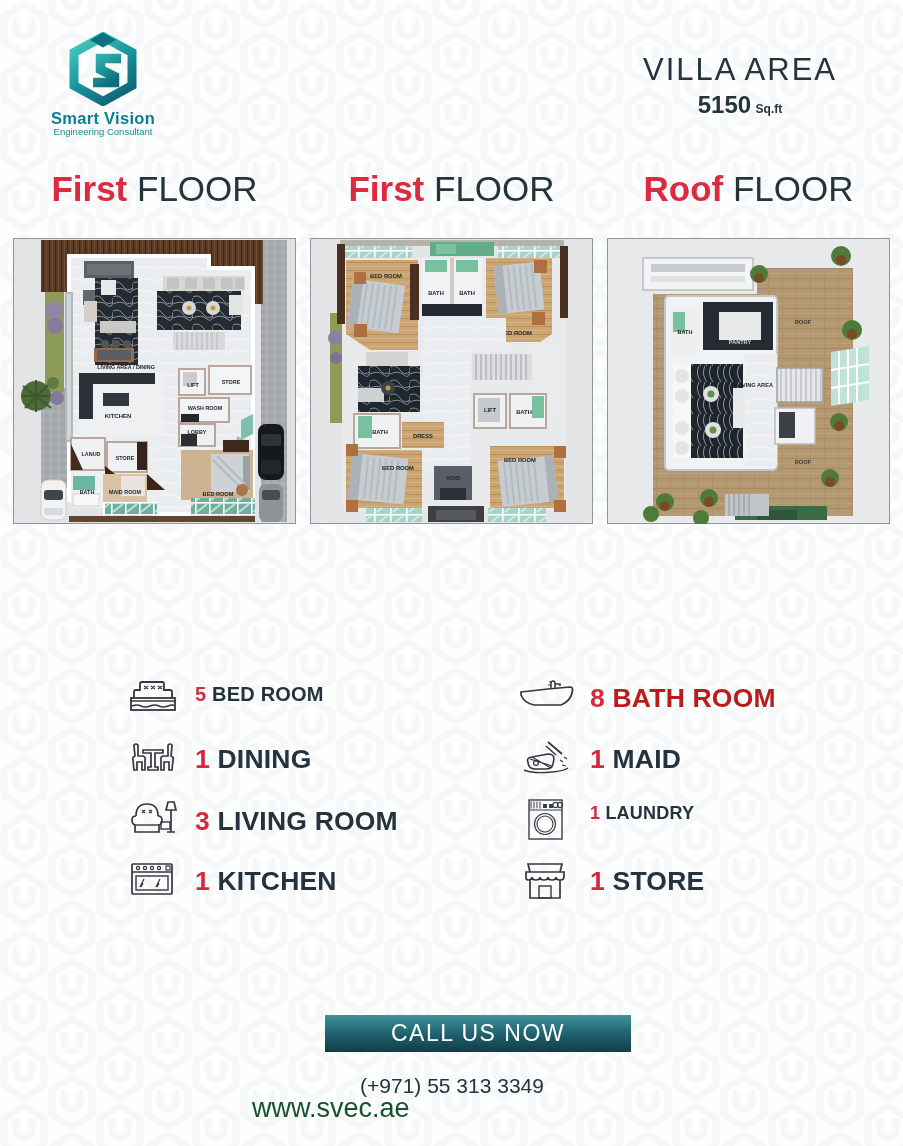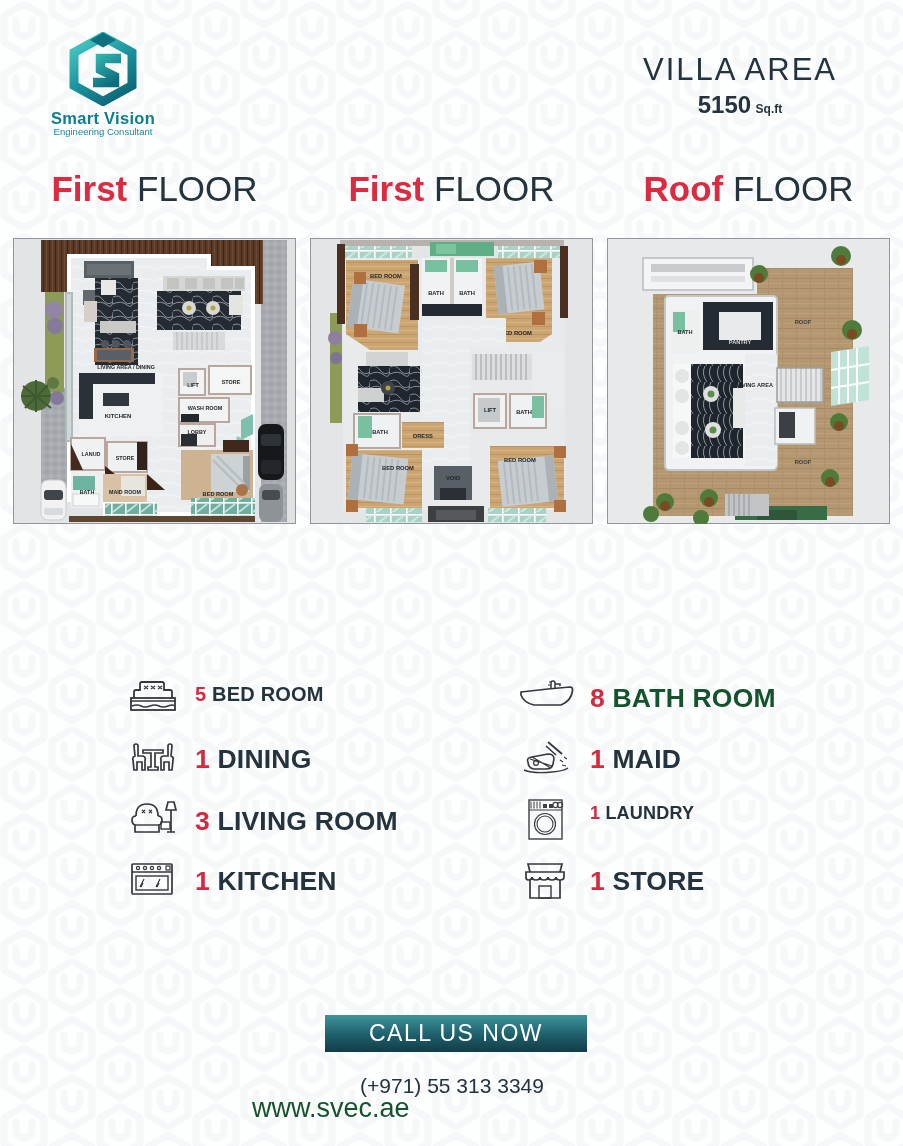--- a/index.html
+++ b/index.html
@@ -553,21 +553,21 @@
 
 <div class="abs" style="left:518px;top:678px;">
   <svg width="56" height="34" viewBox="0 0 56 34" fill="none" stroke="#33383d" stroke-width="1.7">
     <path d="M3 14 L30 11 L52 9 Q55 9 54.5 13 Q53 23 43 27 L16 27 Q6 25 3 17 Z"></path>
     <path d="M33 11 L33 5 Q33 3 35 3 Q37 3 37 5 L37 11" stroke-width="1.5"></path>
     <path d="M37 6 L42 6 L42 8" stroke-width="1.5"></path>
     <path d="M31 4 L33 4 M30 7 L33 7" stroke-width="1.2"></path>
   </svg>
 </div>
 
-<div class="abs" style="left:590px;top:683px;font-size:26.5px;font-weight:bold;letter-spacing:0.2px;"><span style="color:#d42a40;">8</span> <span style="color:#14532d;">BATH ROOM</span></div>
+<div class="abs" style="left:590px;top:683px;font-size:26.5px;font-weight:bold;letter-spacing:0.2px;"><span style="color:#d42a40;">8</span> <span style="color:#b91c1c;">BATH ROOM</span></div>
 
 <div class="abs" style="left:518px;top:740px;">
   <svg width="56" height="36" viewBox="0 0 56 36" fill="none" stroke="#33383d" stroke-width="1.6">
     <path d="M30 2 L44 14" stroke-width="1.8"></path>
     <path d="M28 6 L38 15"></path>
     <path d="M10 22 Q8 18 14 17 L30 14 Q36 14 36 19 L35 24 Q34 29 28 29 L16 29 Q10 28 10 22 Z"></path>
     <path d="M12 19 L34 26 M14 17 L33 28" stroke-width="1.2"></path>
     <circle cx="18" cy="23" r="2.4" stroke-width="1.2"></circle>
     <path d="M6 30 Q16 34 34 32 Q46 31 50 28" stroke-width="1.4"></path>
     <path d="M42 20 L45 22 M46 17 L49 19 M44 25 L48 26" stroke-width="1.2"></path>
@@ -596,17 +596,17 @@
   <svg width="46" height="40" viewBox="0 0 46 40" fill="none" stroke="#33383d" stroke-width="1.7">
     <path d="M8 12 L6 4 L40 4 L38 12"></path>
     <path d="M4 12 L42 12 L42 17 Q42 20 38 20 Q34 20 34 17 Q34 20 30 20 Q26 20 26 17 Q26 20 22 20 Q18 20 18 17 Q18 20 14 20 Q10 20 10 17 Q10 20 6 20 Q4 20 4 17 Z"></path>
     <path d="M8 20 L8 38 L38 38 L38 20"></path>
     <rect x="17" y="26" width="12" height="12" stroke-width="1.4"></rect>
   </svg>
 </div>
 
 <div class="abs" style="left:590px;top:866px;font-size:26.5px;font-weight:bold;letter-spacing:0.2px;"><span style="color:#d42a40;">1</span> <span style="color:#24333d;">STORE</span></div>
 
-<div class="abs" style="left:325px;top:1015px;width:262px;height:37px;background:linear-gradient(180deg,#3d949c 0%,#1d5f6b 55%,#123c47 100%);color:#fff;text-align:center;font-size:23px;letter-spacing:1.5px;line-height:37px;">CALL US NOW</div>
+<div class="abs" style="left:325px;top:1015px;width:306px;height:37px;background:linear-gradient(180deg,#3d949c 0%,#1d5f6b 55%,#123c47 100%);color:#fff;text-align:center;font-size:23px;letter-spacing:1.5px;line-height:37px;">CALL US NOW</div>
 
 <div class="abs" style="left:252px;top:1074px;width:400px;text-align:center;font-size:21px;color:#24333d;">(+971) 55 313 3349</div>
 
 <div class="abs" style="left:252px;top:1093px;width:400px;text-align:left;font-size:27px;color:#14532d;">www.svec.ae</div>
 
 </body></html>

